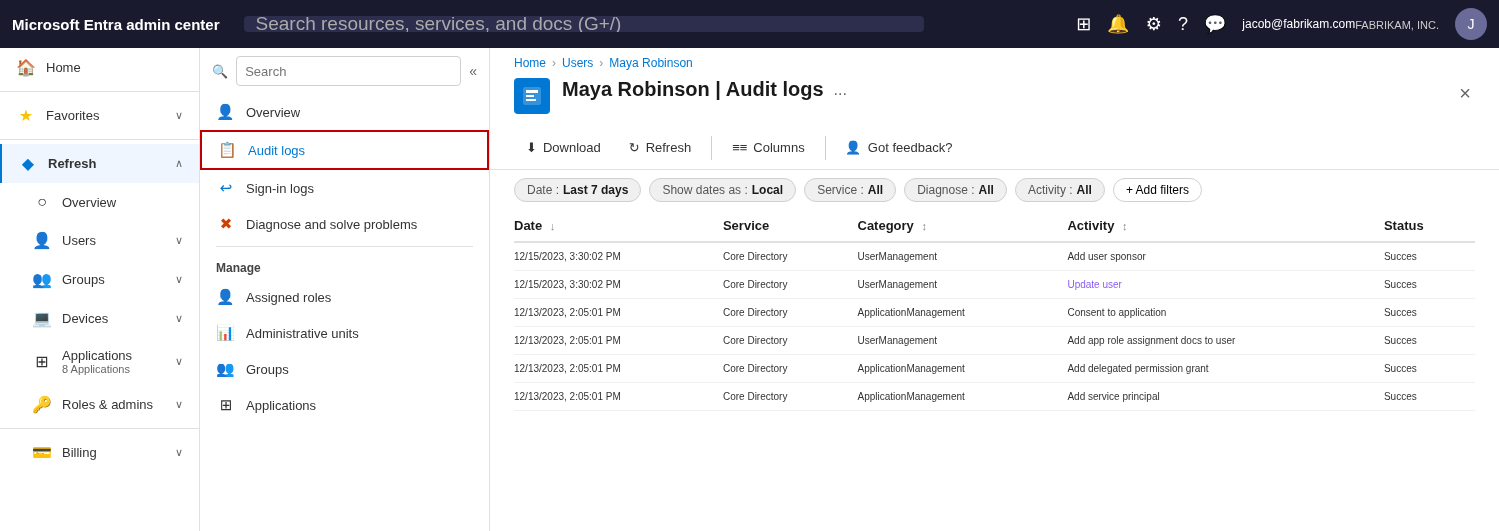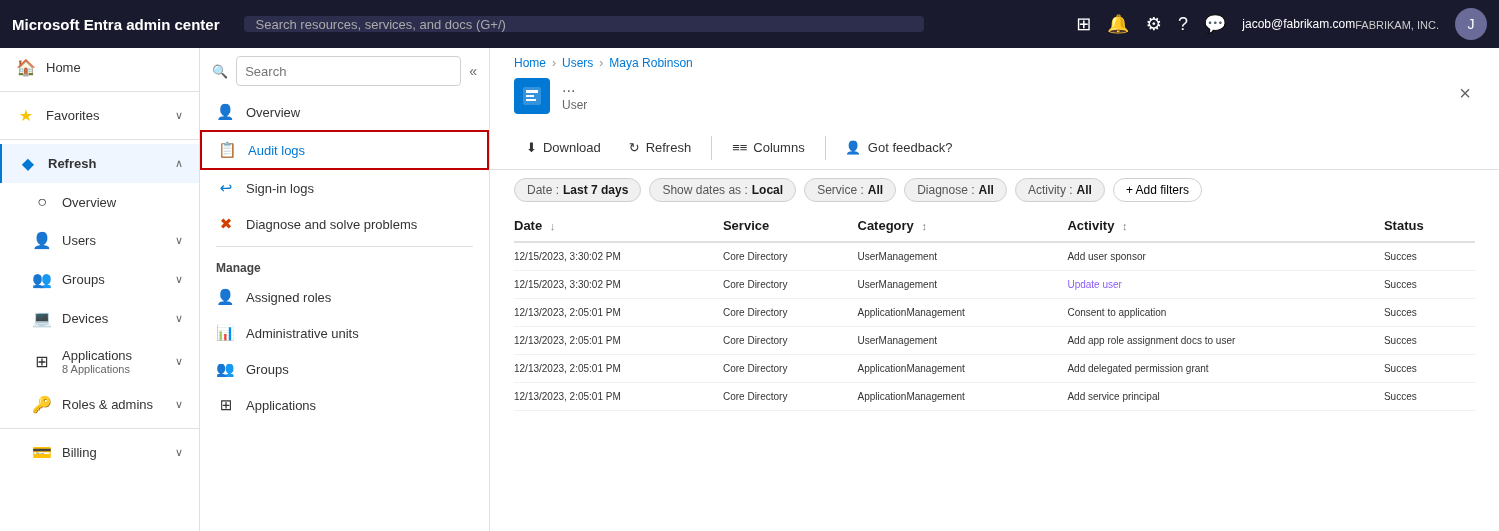--- a/index.html
+++ b/index.html
@@ -250,21 +250,21 @@
       display: flex;
       overflow: hidden;
     }
   </style>
 </head>
 <body>
 
 <div class="top-nav">
   <span style="color:white;font-size:15px;font-weight:600;white-space:nowrap;">Microsoft Entra admin center</span>
   <div class="top-nav-search">
-    <input type="text" style="width: 100%; height: 16px; border-radius: 4px; border: none; padding: 0px 12px; font-size: 13px; background: rgb(45, 45, 78); color: rgb(204, 204, 204);" placeholder="Search resources, services, and docs (G+/)">
+    <input type="text" style="width: 100%; height: 16px; border-radius: 4px; border: none; padding: 0px 12px; font-size: 19px; background: rgb(45, 45, 78); color: rgb(204, 204, 204);" placeholder="Search resources, services, and docs (G+/)">
   </div>
   <div class="top-nav-icons">
     <span style="color:white;font-size:18px;cursor:pointer;">⊞</span>
     <span style="color:white;font-size:18px;cursor:pointer;">🔔</span>
     <span style="color:white;font-size:18px;cursor:pointer;">⚙</span>
     <span style="color:white;font-size:18px;cursor:pointer;">?</span>
     <span style="color:white;font-size:18px;cursor:pointer;">💬</span>
     <div style="display:flex;flex-direction:row;align-items:flex-end;">
       <span style="color:white;font-size:12px;">jacob@fabrikam.com</span>
       <span style="color:#ccc;font-size:11px;">FABRIKAM, INC.</span>
@@ -395,23 +395,23 @@
         <div class="page-header-icon">
           <svg width="22" height="22" viewBox="0 0 22 22" fill="none" xmlns="http://www.w3.org/2000/svg">
             <rect x="2" y="2" width="18" height="18" rx="2" fill="white" fill-opacity="0.2"></rect>
             <rect x="5" y="5" width="12" height="3" fill="white"></rect>
             <rect x="5" y="10" width="8" height="2" fill="white"></rect>
             <rect x="5" y="14" width="10" height="2" fill="white"></rect>
           </svg>
         </div>
         <div class="page-header-text">
           <div style="display:flex;align-items:center;gap:10px;">
+            <span style="font-size:20px;font-weight:600;color:#1a1a1a;">Maya Robinson | Audit logs</span>
             <span style="color:#666;cursor:pointer;font-size:16px;">...</span>
           </div>
-          <div style="font-size:12px;color:#666;margin-top:2px;">User</div>
         </div>
         <span style="font-size:20px;cursor:pointer;color:#666;padding:4px;margin-left:auto;">×</span>
       </div>
 
       <div class="toolbar">
         <button class="toolbar-btn">
           <span>⬇</span>
           <span>Download</span>
         </button>
         <button class="toolbar-btn">

